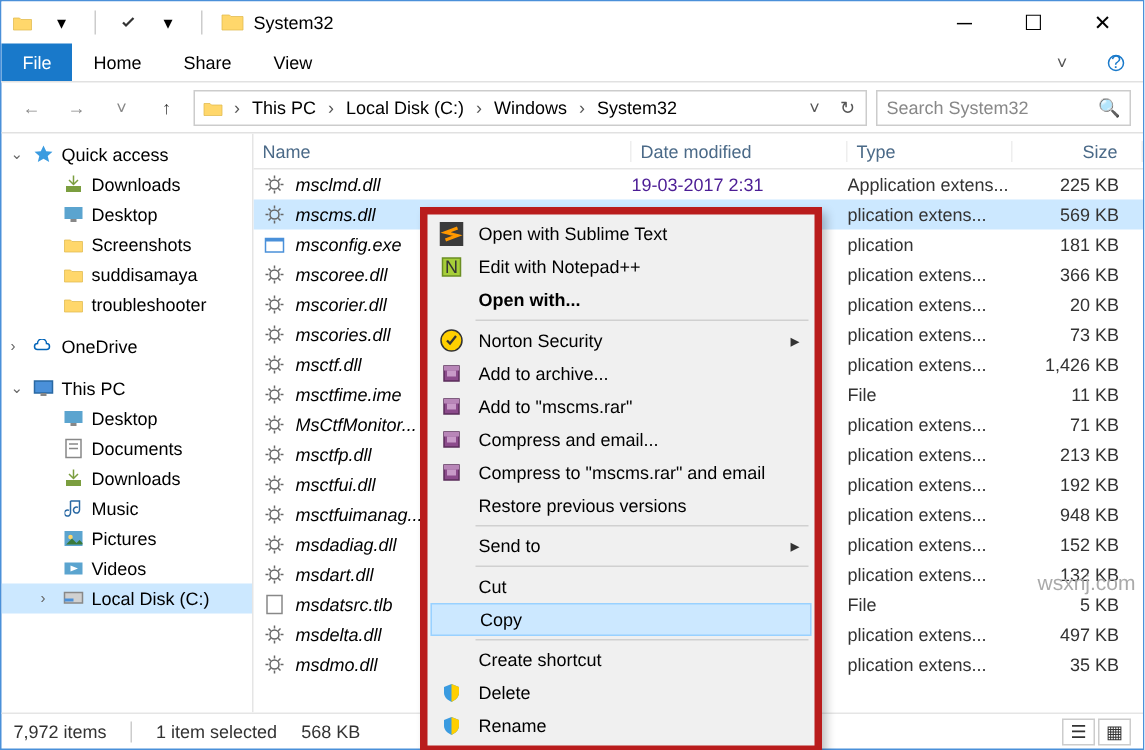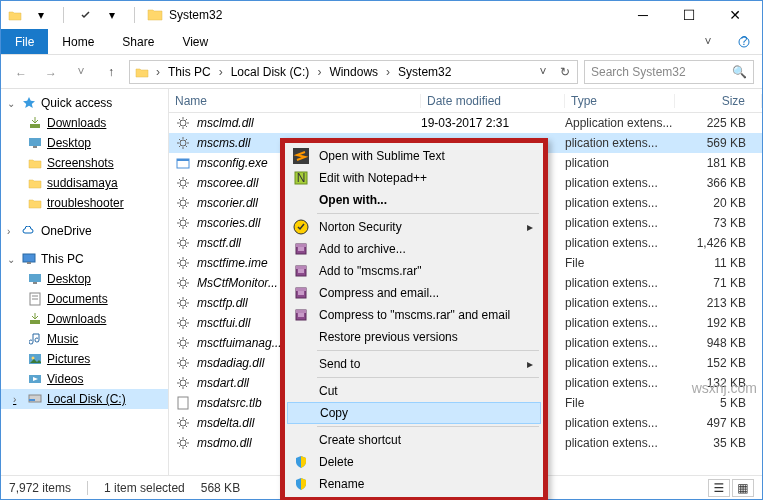--- a/index.html
+++ b/index.html
@@ -24,37 +24,37 @@
 .nav .addr { flex: 1; height: 24px; border: 1px solid #ccc; display: flex; align-items: center; padding: 0 2px; gap: 2px; }
 .nav .addr .crumb { display: flex; align-items: center; padding: 0 4px; height: 22px; }
 .nav .addr .sep { color: #555; padding: 0 2px; }
 .nav .addr .spacer { flex: 1; }
 .nav .addr .addr-icon { width: 20px; display: flex; justify-content: center; color: #555; }
 .nav .search { width: 170px; height: 24px; border: 1px solid #ccc; display: flex; align-items: center; padding: 0 6px; color: #888; }
 .nav .search span.si { margin-left: auto; }
 .body { flex: 1; display: flex; overflow: hidden; }
 .side { width: 168px; border-right: 1px solid #e5e5e5; overflow: hidden; padding-top: 4px; }
 .side .item { display: flex; align-items: center; height: 20px; padding-left: 6px; gap: 4px; }
-.side .item.sub { padding-left: 12px; text-decoration: underline; }
+.side .item.sub { padding-left: 26px; }
 .side .item .chev { width: 10px; color: #666; font-size: 10px; }
 .side .item .ic { width: 16px; height: 16px; display: flex; align-items: center; justify-content: center; }
 .side .item.sel { background: #cce8ff; }
 .main { flex: 1; display: flex; flex-direction: column; position: relative; }
 .cols { height: 24px; display: flex; align-items: center; border-bottom: 1px solid #e5e5e5; color: #4b6a88; }
 .cols div { padding: 0 6px; border-right: 1px solid #eee; }
 .c-name { width: 252px; }
 .c-date { width: 144px; }
 .c-type { width: 110px; }
 .c-size { flex: 1; text-align: right; padding-right: 16px !important; }
 .rows { overflow: hidden; }
 .row { height: 20px; display: flex; align-items: center; }
 .row.sel { background: #cce8ff; }
 .row .rn { width: 252px; display: flex; align-items: center; gap: 6px; padding-left: 6px; font-style: italic; }
 .row .rn .fic { width: 16px; height: 16px; display: flex; align-items: center; justify-content: center; }
-.row .rd { width: 144px; color: #000000; }
+.row .rd { width: 144px; color: #4c1d95; }
 .row .rt { width: 110px; color: #333; overflow: hidden; text-overflow: ellipsis; white-space: nowrap; }
 .row .rs { flex: 1; text-align: right; padding-right: 16px; color: #333; }
 .status { height: 24px; border-top: 1px solid #e5e5e5; display: flex; align-items: center; padding: 0 8px; gap: 16px; color: #333; }
 .status .viewbtns { margin-left: auto; display: flex; gap: 2px; }
 .status .viewbtns div { width: 22px; height: 18px; border: 1px solid #ccc; display: flex; align-items: center; justify-content: center; }
 
 .ctx { position: absolute; left: 280px; top: 138px; width: 268px; background: #f0f0f0; border: 5px solid #b91c1c; box-shadow: 3px 3px 6px rgba(0,0,0,0.25); z-index: 50; padding: 2px; }
 .ctx .mi { height: 22px; display: flex; align-items: center; padding: 0 8px 0 4px; gap: 8px; }
 .ctx .mi.hl { background: #cce8ff; border: 1px solid #99d1ff; }
 .ctx .mi .mic { width: 20px; height: 18px; display: flex; align-items: center; justify-content: center; }

